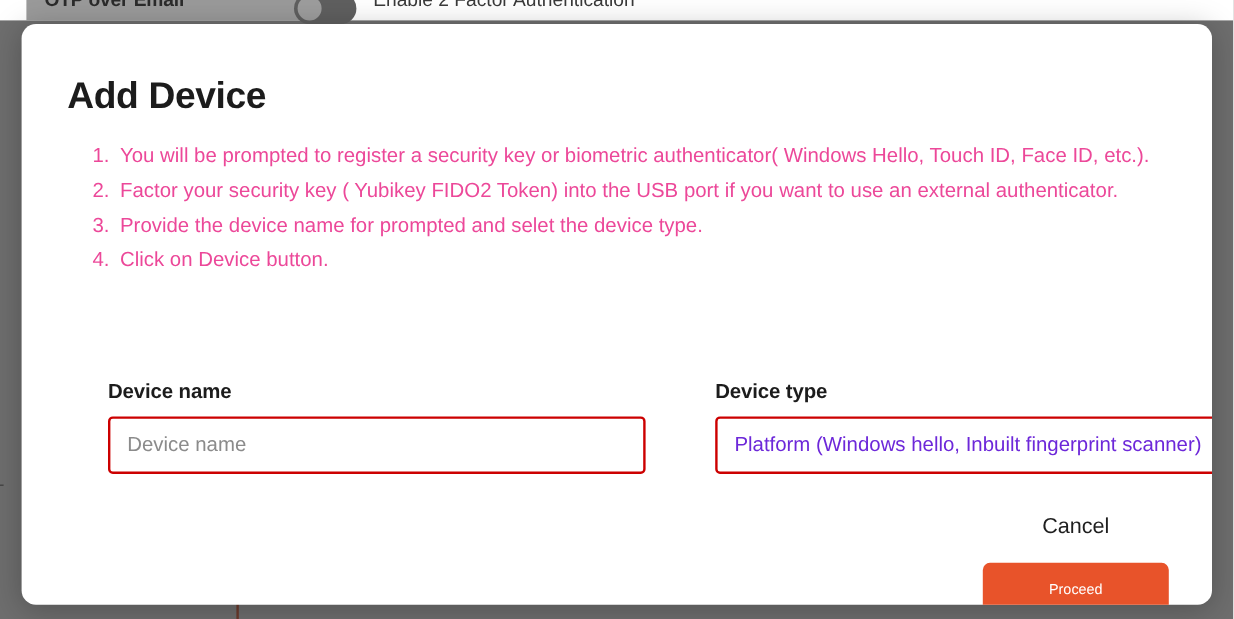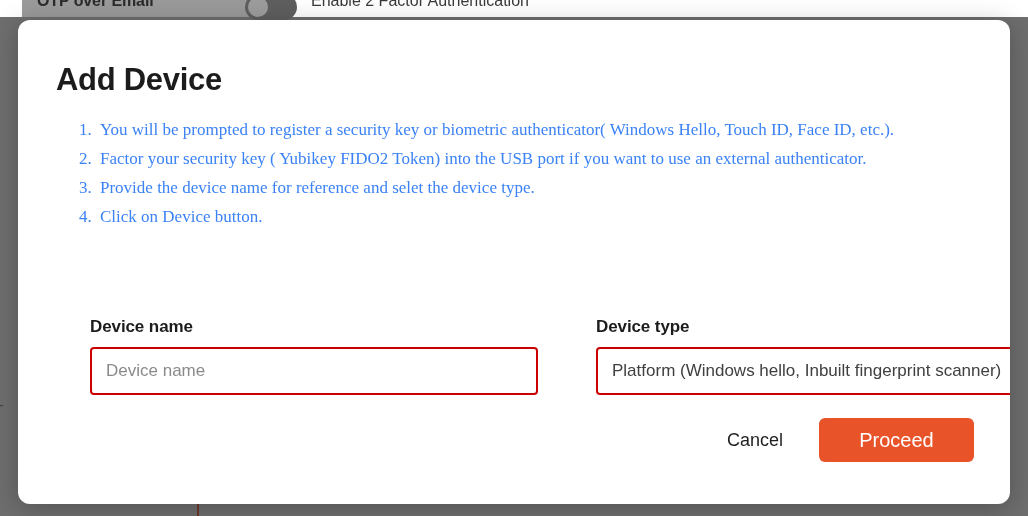--- a/index.html
+++ b/index.html
@@ -125,22 +125,21 @@
   }
 
   .steps {
     position: absolute;
     left: 38px;
     top: 95px;
     width: 920px;
     margin: 0;
     padding: 0 0 0 40px;
     list-style: decimal;
-    color: #3b82f6;
-    font-family: Liberation Serif, serif;
+    color: #ec4899;
   }
   .steps li {
     font-size: 17px;
     line-height: 29px;
     padding-left: 4px;
     margin: 0;
   }
 
   .fields {
     position: absolute;
@@ -187,55 +186,56 @@
     border: 2px solid #cc0000;
     border-radius: 4px;
     background: #ffffff;
     display: flex;
     align-items: center;
   }
   .select-value {
     flex: 1 1 auto;
     padding: 0 8px 0 14px;
     font-size: 17px;
-    color: #404040;
+    color: #6d28d9;
     white-space: nowrap;
     overflow: hidden;
   }
   .select-chevron {
     flex: 0 0 auto;
     width: 34px;
     display: flex;
     align-items: center;
     justify-content: center;
   }
 
   .actions {
     position: absolute;
     right: 36px;
     top: 398px;
     display: flex;
     align-items: center;
     gap: 10px;
+    flex-direction: column;
   }
   .btn-cancel {
     background: none;
     border: none;
     font-family: "Liberation Sans", sans-serif;
     font-size: 18px;
     color: #1f1f1f;
     padding: 10px 26px;
     cursor: pointer;
   }
   .btn-proceed {
     background: #e8532a;
     border: none;
     border-radius: 6px;
     font-family: "Liberation Sans", sans-serif;
-    font-size: 20px;
+    font-size: 12px;
     color: #ffffff;
     width: 155px;
     height: 44px;
     cursor: pointer;
   }
 </style>
 </head>
 <body>
 
 <div id="screen">
@@ -255,21 +255,21 @@
     <div class="bd-divider"></div>
   </div>
 
   <div class="modal">
 
     <div class="modal-title">Add Device</div>
 
     <ol class="steps">
       <li>You will be prompted to register a security key or biometric authenticator( Windows Hello, Touch ID, Face ID, etc.).</li>
       <li>Factor your security key ( Yubikey FIDO2 Token) into the USB port if you want to use an external authenticator.</li>
-      <li>Provide the device name for reference and selet the device type.</li>
+      <li>Provide the device name for prompted and selet the device type.</li>
       <li>Click on Device button.</li>
     </ol>
 
     <div class="fields">
 
       <div class="field">
         <div class="field-label">Device name</div>
         <input class="text-input" type="text" placeholder="Device name" style="">
       </div>
 

